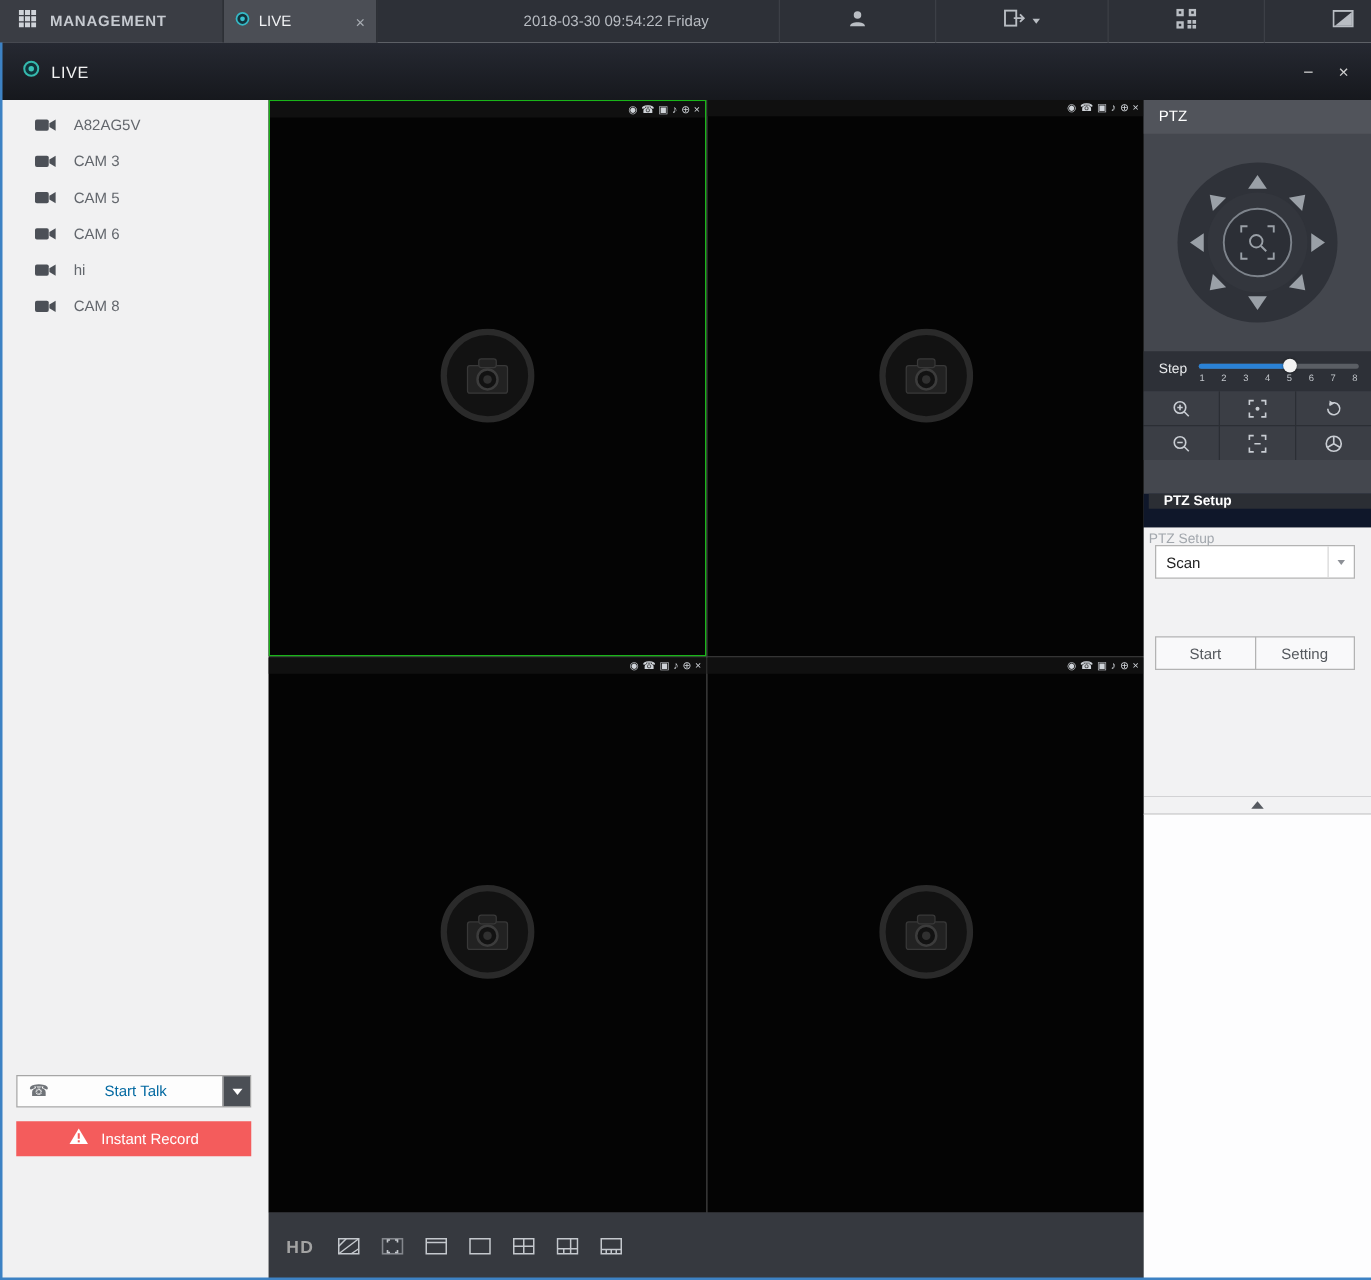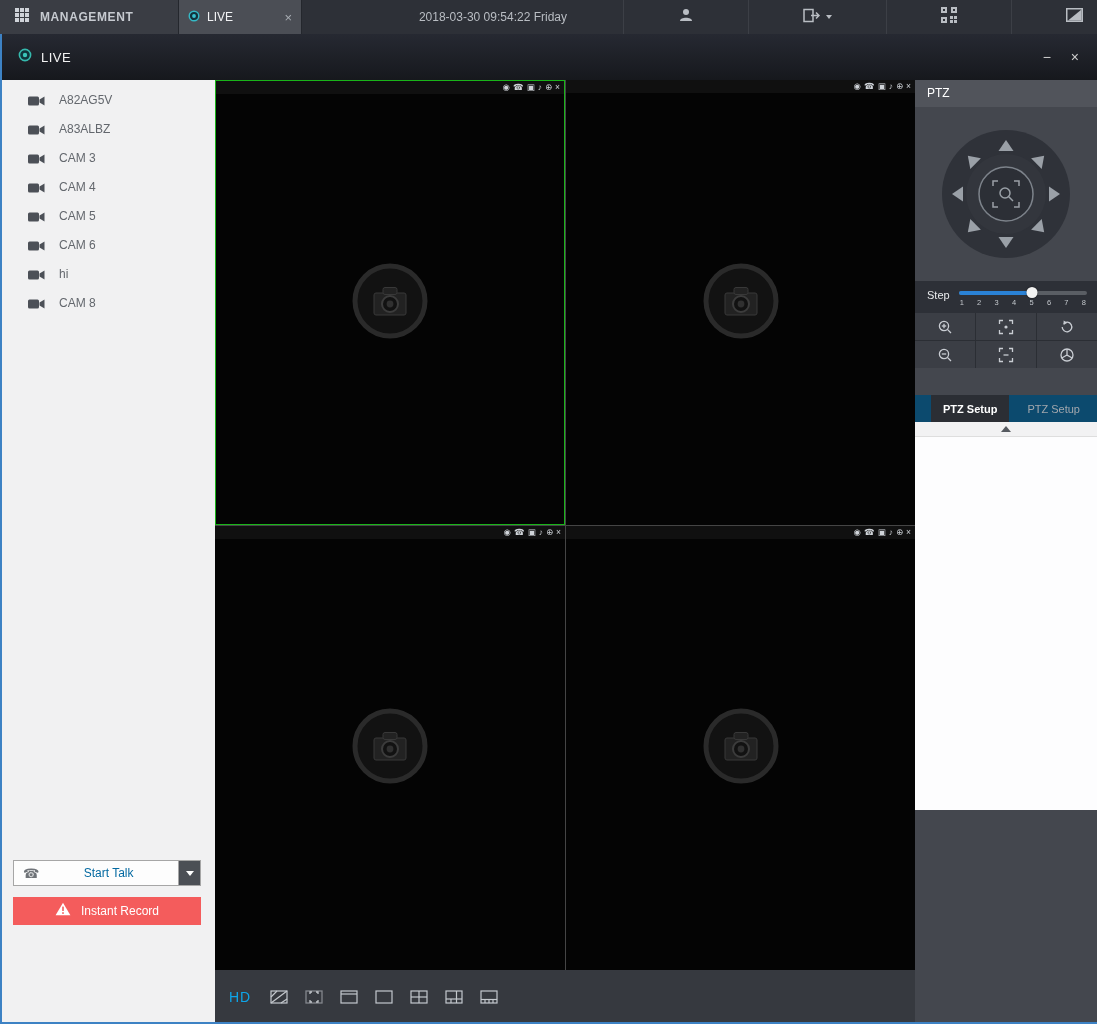--- a/index.html
+++ b/index.html
@@ -53,39 +53,39 @@
   .cell.selected{border:1px solid #19b419;}
   .cell-c1{left:0;top:0;width:350px;height:445px;}
   .cell-c2{left:351px;top:0;width:349px;height:445px;}
   .cell-c3{left:0;top:446px;width:350px;height:444px;}
   .cell-c4{left:351px;top:446px;width:349px;height:444px;}
   .cell-head{height:13px;background:#101010;display:flex;justify-content:flex-end;align-items:center;gap:3px;padding-right:4px;}
   .cell-head span{color:#cfd3d8;font-size:8.5px;line-height:13px;cursor:pointer;}
   .cam-ph{position:absolute;left:50%;top:50%;transform:translate(-50%,-50%);}
 
   .video-toolbar{position:absolute;left:0;top:890px;width:700px;height:54px;background:#36393f;display:flex;align-items:center;gap:13px;padding-left:14px;box-sizing:border-box;}
-  .hd{color:#0ea5e9;font-weight:normal;font-size:14px;letter-spacing:1px;cursor:pointer;margin-right:4px;}
+  .hd{color:#a3a3a3;font-weight:bold;font-size:14px;letter-spacing:1px;cursor:pointer;margin-right:4px;}
   .vt-icon{display:flex;align-items:center;cursor:pointer;padding:4px 2px;}
 
   
   .ptz{position:absolute;left:915px;top:0;width:182px;height:944px;background:#44474e;}
   .ptz-header{height:27px;line-height:27px;background:#51545b;color:#ffffff;font-size:12px;padding-left:12px;}
   .ptz-joy{height:174px;display:flex;align-items:center;justify-content:center;cursor:pointer;}
   .ptz-step{height:32px;background:#2d3037;display:flex;gap:9px;padding:7px 10px 0 12px;box-sizing:border-box;}
   .step-label{color:#e8eaec;font-size:11px;margin-top:1px;}
   .step-slider{flex:1;position:relative;cursor:pointer;}
   .track{position:relative;height:4px;margin-top:3px;background:#5a5e64;border-radius:2px;}
   .track-fill{position:absolute;left:0;top:0;height:4px;width:57%;background:#2a82d6;border-radius:2px;}
   .thumb{position:absolute;left:57%;top:-4px;width:11px;height:11px;border-radius:50%;background:#f2f2f2;transform:translateX(-50%);box-shadow:0 0 2px rgba(0,0,0,.6);}
   .ticks{display:flex;justify-content:space-between;margin-top:4px;padding:0 1px;}
   .ticks span{color:#c3c7cc;font-size:7.5px;line-height:8px;}
   .ptz-btns{height:55px;background:#2b2e34;display:grid;grid-template-columns:1fr 1fr 1fr;grid-template-rows:1fr 1fr;gap:1px;}
   .ptz-btn{background:#3b3e45;display:flex;align-items:center;justify-content:center;cursor:pointer;}
   .ptz-gap{height:27px;}
-  .ptz-tabs{height:27px;background:#0c4a6e;display:flex;align-items:stretch;padding-left:16px;box-sizing:border-box;gap:18px;}
+  .ptz-tabs{height:27px;background:#0f172a;display:flex;align-items:stretch;padding-left:4px;box-sizing:border-box;gap:18px;flex-direction:column;}
   .ptz-tab{display:flex;align-items:center;color:#a2a7ad;font-size:11px;cursor:pointer;}
   .ptz-tab.active{background:#2b2e34;color:#ffffff;font-weight:bold;padding:0 12px;}
   .ptz-content{height:215px;background:#f2f2f3;box-sizing:border-box;padding:14px 13px 0 9px;}
   .dropdown{height:27px;background:#ffffff;border:1px solid #b3b3b3;box-sizing:border-box;display:flex;align-items:center;cursor:pointer;}
   .dd-value{flex:1;padding-left:8px;font-size:12px;color:#222222;}
   .dd-arrow{width:20px;align-self:stretch;display:flex;align-items:center;justify-content:center;border-left:1px solid #d8d8d8;}
   .ptz-action-row{display:flex;margin-top:46px;}
   .ptz-action-btn{flex:1;height:27px;background:#f9f9fa;border:1px solid #b3b3b3;color:#55595e;font-size:12px;display:flex;align-items:center;justify-content:center;box-sizing:border-box;cursor:pointer;font-family:inherit;}
   .ptz-action-btn + .ptz-action-btn{margin-left:-1px;}
   .ptz-collapse{height:14px;background:#f2f2f3;display:flex;align-items:center;justify-content:center;cursor:pointer;}
@@ -201,35 +201,21 @@
                 <rect x="0" y="1.5" width="11" height="9" rx="1.5" fill="#4c5057"></rect>
                 <path d="M11.5 4.5 L16.5 1.5 V10.5 L11.5 7.5 Z" fill="#4c5057"></path>
               </svg></span>
           <span class="cam-label">A82AG5V</span>
         </div>
         <div class="cam-item">
           <span><svg width="17" height="12" viewBox="0 0 17 12">
                 <rect x="0" y="1.5" width="11" height="9" rx="1.5" fill="#4c5057"></rect>
                 <path d="M11.5 4.5 L16.5 1.5 V10.5 L11.5 7.5 Z" fill="#4c5057"></path>
               </svg></span>
-          <span class="cam-label">A83ALBZ</span>
-        </div>
-        <div class="cam-item">
-          <span><svg width="17" height="12" viewBox="0 0 17 12">
-                <rect x="0" y="1.5" width="11" height="9" rx="1.5" fill="#4c5057"></rect>
-                <path d="M11.5 4.5 L16.5 1.5 V10.5 L11.5 7.5 Z" fill="#4c5057"></path>
-              </svg></span>
           <span class="cam-label">CAM 3</span>
-        </div>
-        <div class="cam-item">
-          <span><svg width="17" height="12" viewBox="0 0 17 12">
-                <rect x="0" y="1.5" width="11" height="9" rx="1.5" fill="#4c5057"></rect>
-                <path d="M11.5 4.5 L16.5 1.5 V10.5 L11.5 7.5 Z" fill="#4c5057"></path>
-              </svg></span>
-          <span class="cam-label">CAM 4</span>
         </div>
         <div class="cam-item">
           <span><svg width="17" height="12" viewBox="0 0 17 12">
                 <rect x="0" y="1.5" width="11" height="9" rx="1.5" fill="#4c5057"></rect>
                 <path d="M11.5 4.5 L16.5 1.5 V10.5 L11.5 7.5 Z" fill="#4c5057"></path>
               </svg></span>
           <span class="cam-label">CAM 5</span>
         </div>
         <div class="cam-item">
           <span><svg width="17" height="12" viewBox="0 0 17 12">
@@ -499,20 +485,32 @@
         </div>
       </div>
 
       <div class="ptz-gap"></div>
 
       <div class="ptz-tabs">
         <div class="ptz-tab active">PTZ Setup</div>
         <div class="ptz-tab">PTZ Setup</div>
       </div>
 
+      <div class="ptz-content">
+        <div class="dropdown">
+          <span class="dd-value">Scan</span>
+          <span class="dd-arrow">
+              <i class="tri-down gray"></i>
+            </span>
+        </div>
+        <div class="ptz-action-row">
+          <button class="ptz-action-btn">Start</button>
+          <button class="ptz-action-btn">Setting</button>
+        </div>
+      </div>
 
       <div class="ptz-collapse">
         <i class="tri-up"></i>
       </div>
       <div class="ptz-bottom"></div>
     </div>
 
   </div>
 
   <div class="edge-left"></div>

